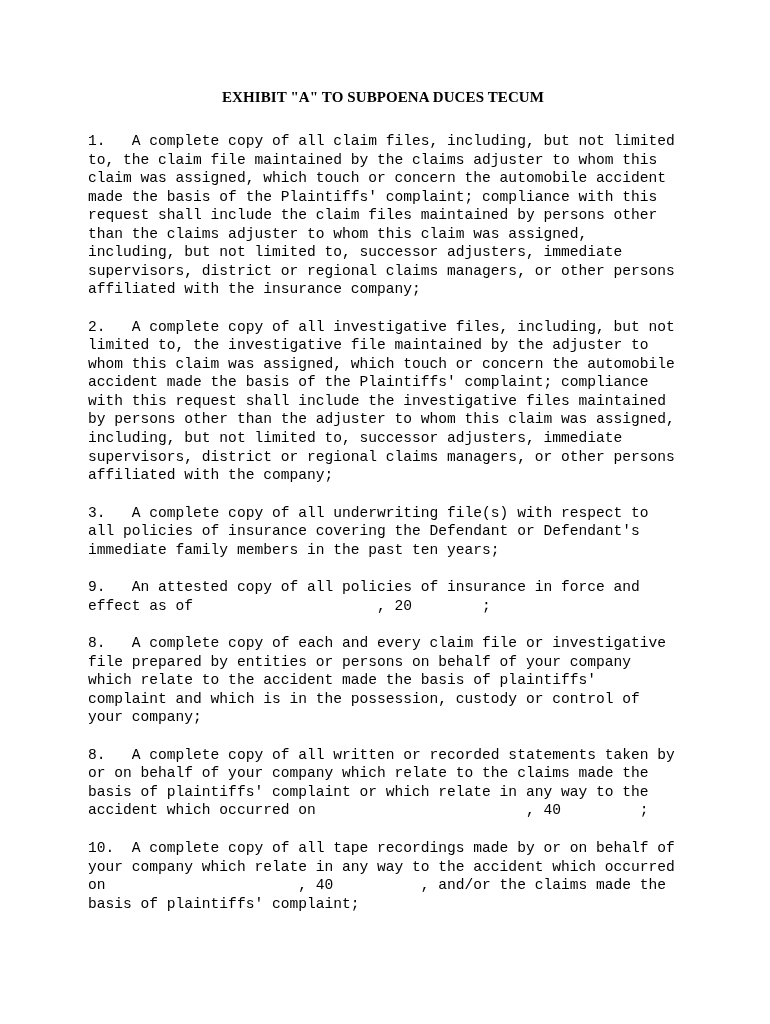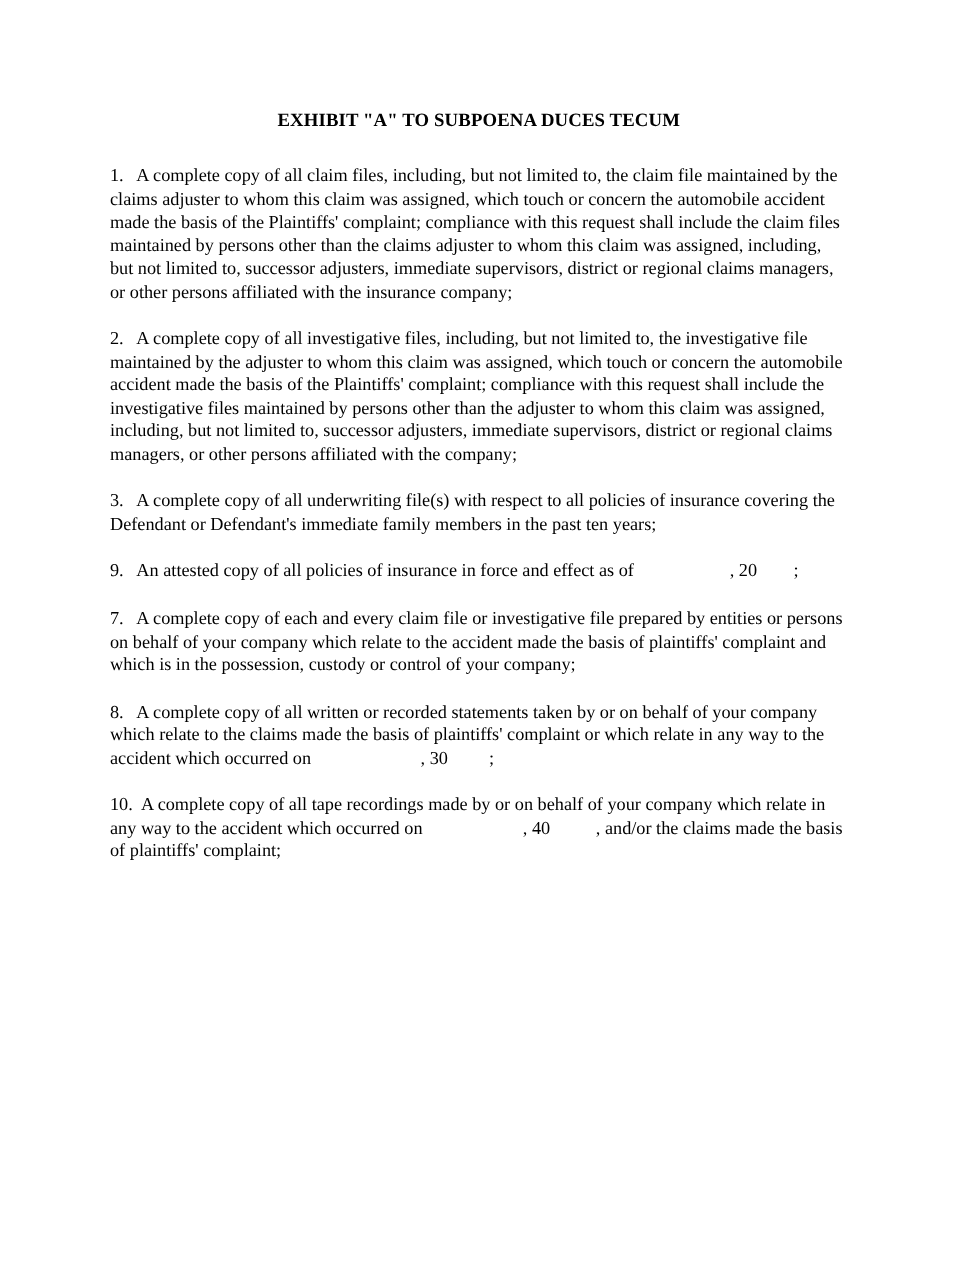--- a/index.html
+++ b/index.html
@@ -26,31 +26,32 @@
     line-height: 1.2;
     margin: 0 0 26px 0;
     letter-spacing: 0.1px;
   }
   .para {
     font-size: 14.6px;
     line-height: 1.27;
     text-align: left;
     margin: 16px 0 19px 0;
     white-space: pre-wrap;
+    font-family: Liberation Mono, monospace;
   }
   .para:last-child {
     margin-bottom: 0;
   }
 </style>
 </head>
 <body>
 
 <div class="page">
   <h1 class="doc-title">EXHIBIT "A" TO SUBPOENA DUCES TECUM</h1>
 
   <p class="para">1.   A complete copy of all claim files, including, but not limited to, the claim file maintained by the claims adjuster to whom this claim was assigned, which touch or concern the automobile accident made the basis of the Plaintiffs' complaint; compliance with this request shall include the claim files maintained by persons other than the claims adjuster to whom this claim was assigned, including, but not limited to, successor adjusters, immediate supervisors, district or regional claims managers, or other persons affiliated with the insurance company;</p>
   <p class="para">2.   A complete copy of all investigative files, including, but not limited to, the investigative file maintained by the adjuster to whom this claim was assigned, which touch or concern the automobile accident made the basis of the Plaintiffs' complaint; compliance with this request shall include the investigative files maintained by persons other than the adjuster to whom this claim was assigned, including, but not limited to, successor adjusters, immediate supervisors, district or regional claims managers, or other persons affiliated with the company;</p>
   <p class="para">3.   A complete copy of all underwriting file(s) with respect to all policies of insurance covering the Defendant or Defendant's immediate family members in the past ten years;</p>
   <p class="para">9.   An attested copy of all policies of insurance in force and effect as of                     , 20        ;</p>
-  <p class="para">7.   A complete copy of each and every claim file or investigative file prepared by entities or persons on behalf of your company which relate to the accident made the basis of plaintiffs' complaint and which is in the possession, custody or control of your company;</p>
-  <p class="para">8.   A complete copy of all written or recorded statements taken by or on behalf of your company which relate to the claims made the basis of plaintiffs' complaint or which relate in any way to the accident which occurred on                        , 30         ;</p>
+  <p class="para">8.   A complete copy of each and every claim file or investigative file prepared by entities or persons on behalf of your company which relate to the accident made the basis of plaintiffs' complaint and which is in the possession, custody or control of your company;</p>
+  <p class="para">8.   A complete copy of all written or recorded statements taken by or on behalf of your company which relate to the claims made the basis of plaintiffs' complaint or which relate in any way to the accident which occurred on                        , 40         ;</p>
   <p class="para">10.  A complete copy of all tape recordings made by or on behalf of your company which relate in any way to the accident which occurred on                      , 40          , and/or the claims made the basis of plaintiffs' complaint;</p>
 </div>
 
 </body></html>

